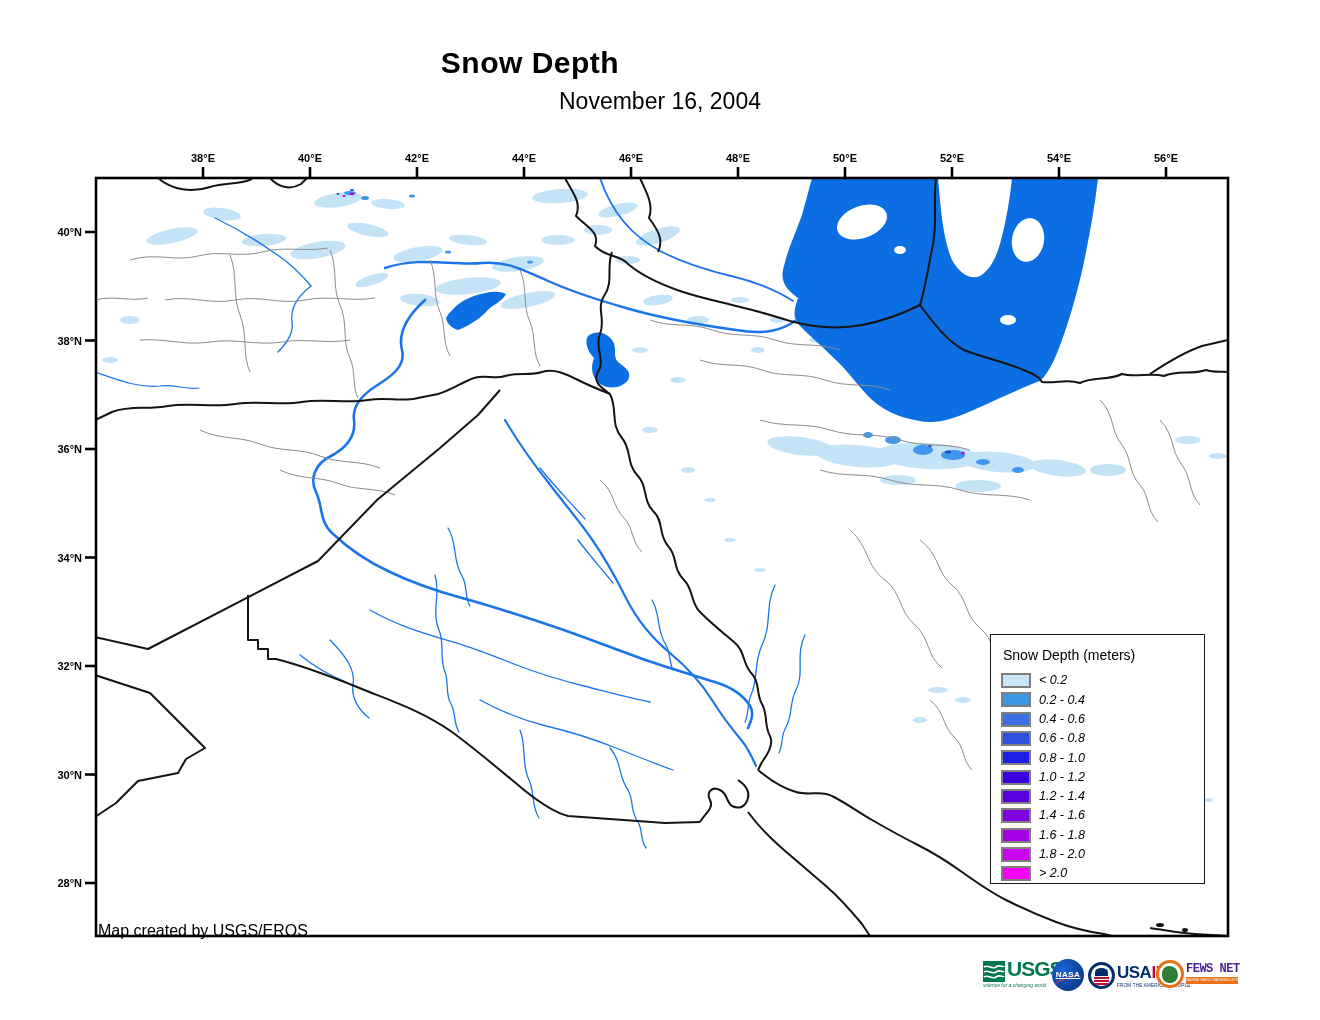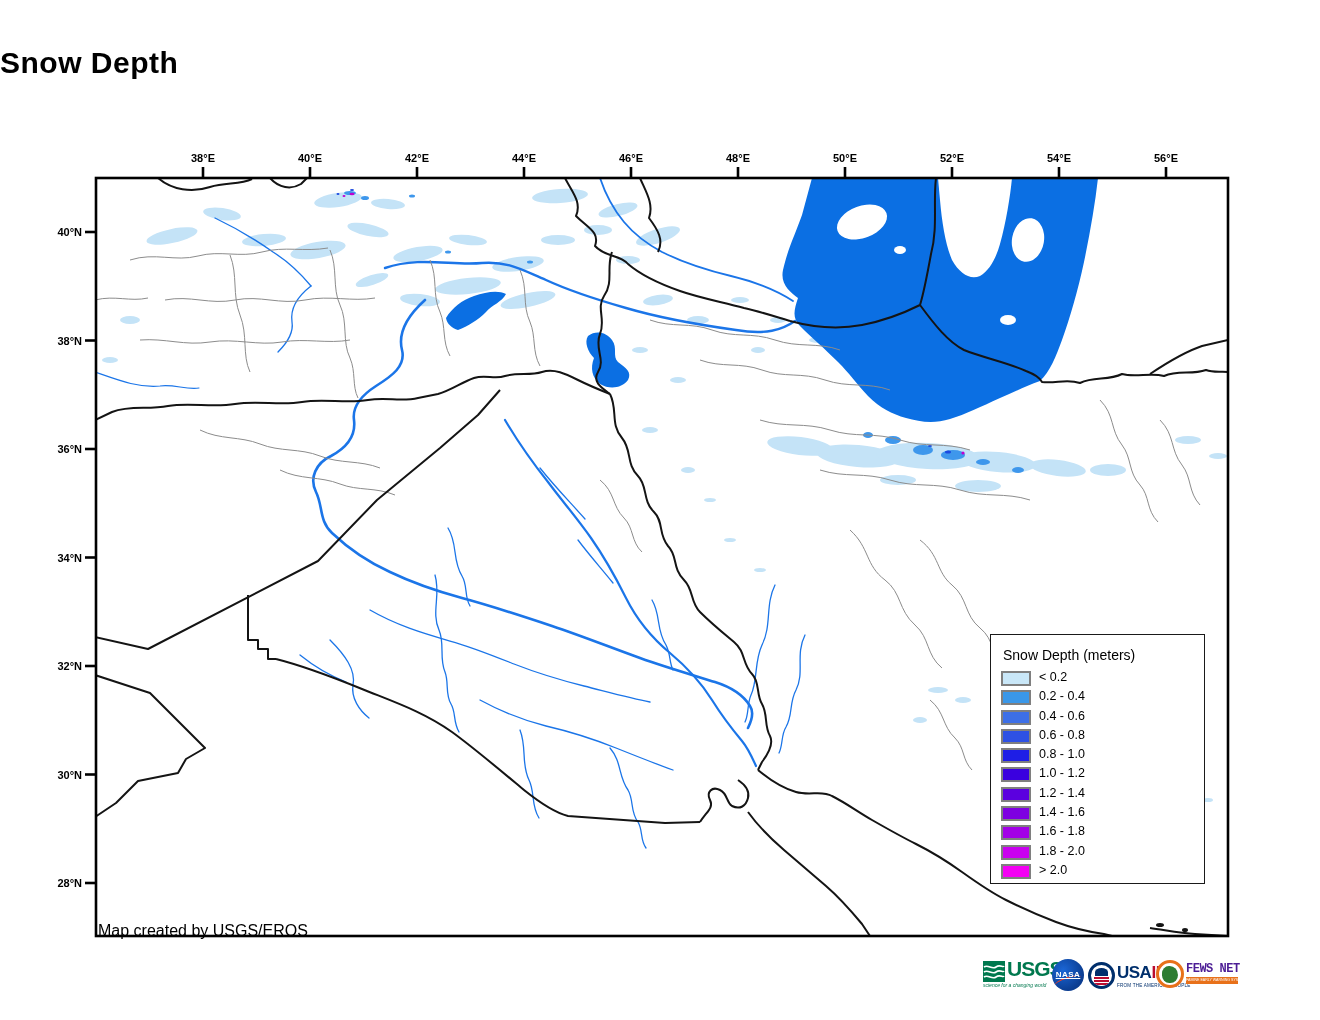--- a/index.html
+++ b/index.html
@@ -1,30 +1,30 @@
 <!DOCTYPE html>
 <html style="--water: #0b6fe3; --river: #1b75e8; --snow-light: #c4e3f7; --snow-mid: #3e97ec; --snow-dark: #1c49e0; --snow-purple: #bf00cf; --border-country: #141414; --border-admin: #8c8c8c;"><head>
 <meta charset="utf-8">
 <style>
   html,body{margin:0;padding:0;background:#ffffff;}
   #page{position:relative;width:1320px;height:1020px;background:#fff;overflow:hidden;
         font-family:"Liberation Sans", sans-serif;color:#000;}
   
-  #title{position:absolute;top:46px;left:0;width:1060px;text-align:left;
+  #title{position:absolute;top:46px;left:0;width:1060px;text-align:center;
          font-size:30px;font-weight:bold;letter-spacing:.5px;}
   #subtitle{position:absolute;top:88px;left:0;width:1320px;text-align:center;font-size:23px;}
   
   #map-svg{position:absolute;top:0;left:0;}
   .tick-label{font-size:11px;font-weight:bold;fill:#000;}
   
   #legend{position:absolute;left:990px;top:634px;width:215px;height:250px;background:#fff;
           border:1.6px solid #1a1a1a;box-sizing:border-box;z-index:5;}
   #legend-title{position:absolute;left:12px;top:12px;font-size:14px;}
   #legend-rows{position:absolute;left:10px;top:36px;}
-  .legend-row{display:flex;height:19.3px;}
+  .legend-row{display:flex;align-items:center;height:19.3px;font-style:italic;}
   .legend-swatch{width:30px;height:15px;border:2.4px solid #7f7f7f;box-sizing:border-box;
                  flex:0 0 auto;margin-right:8px;}
   .legend-label{font-size:12.5px;line-height:1;}
   #legend-credit{position:absolute;left:10px;top:250px;font-size:12.5px;line-height:15px;}
   
   #attribution{position:absolute;left:98px;top:922px;font-size:16px;}
   #logos{position:absolute;left:980px;top:955px;width:255px;height:42px;}
   
   #logo-usgs{position:absolute;left:3px;top:5px;width:66px;height:32px;}
   #usgs-wave{position:absolute;left:0;top:1px;width:22px;height:21px;background:#00784e;}
@@ -53,20 +53,21 @@
   #fews-word{font-family:Liberation Mono, monospace;font-size:12px;font-weight:bold;color:#4c1d95;white-space:nowrap;letter-spacing:-.5px;}
   #fews-banner{margin-top:1px;width:52px;height:7px;background:#e8711a;color:#fff;font-size:3.6px;
                text-align:center;line-height:7px;white-space:nowrap;overflow:hidden;}
 </style>
 </head>
 <body>
 
 <div id="page">
 
   <div id="title">Snow Depth</div>
+  <div id="subtitle">November 16, 2004</div>
 
   <svg id="map-svg" width="1320" height="1020" viewBox="0 0 1320 1020" xmlns="http://www.w3.org/2000/svg">
     <defs>
       <clipPath id="mapclip">
           <rect x="96" y="178" width="1132" height="758"></rect>
         </clipPath>
     </defs>
 
     <g clip-path="url(#mapclip)">
 

